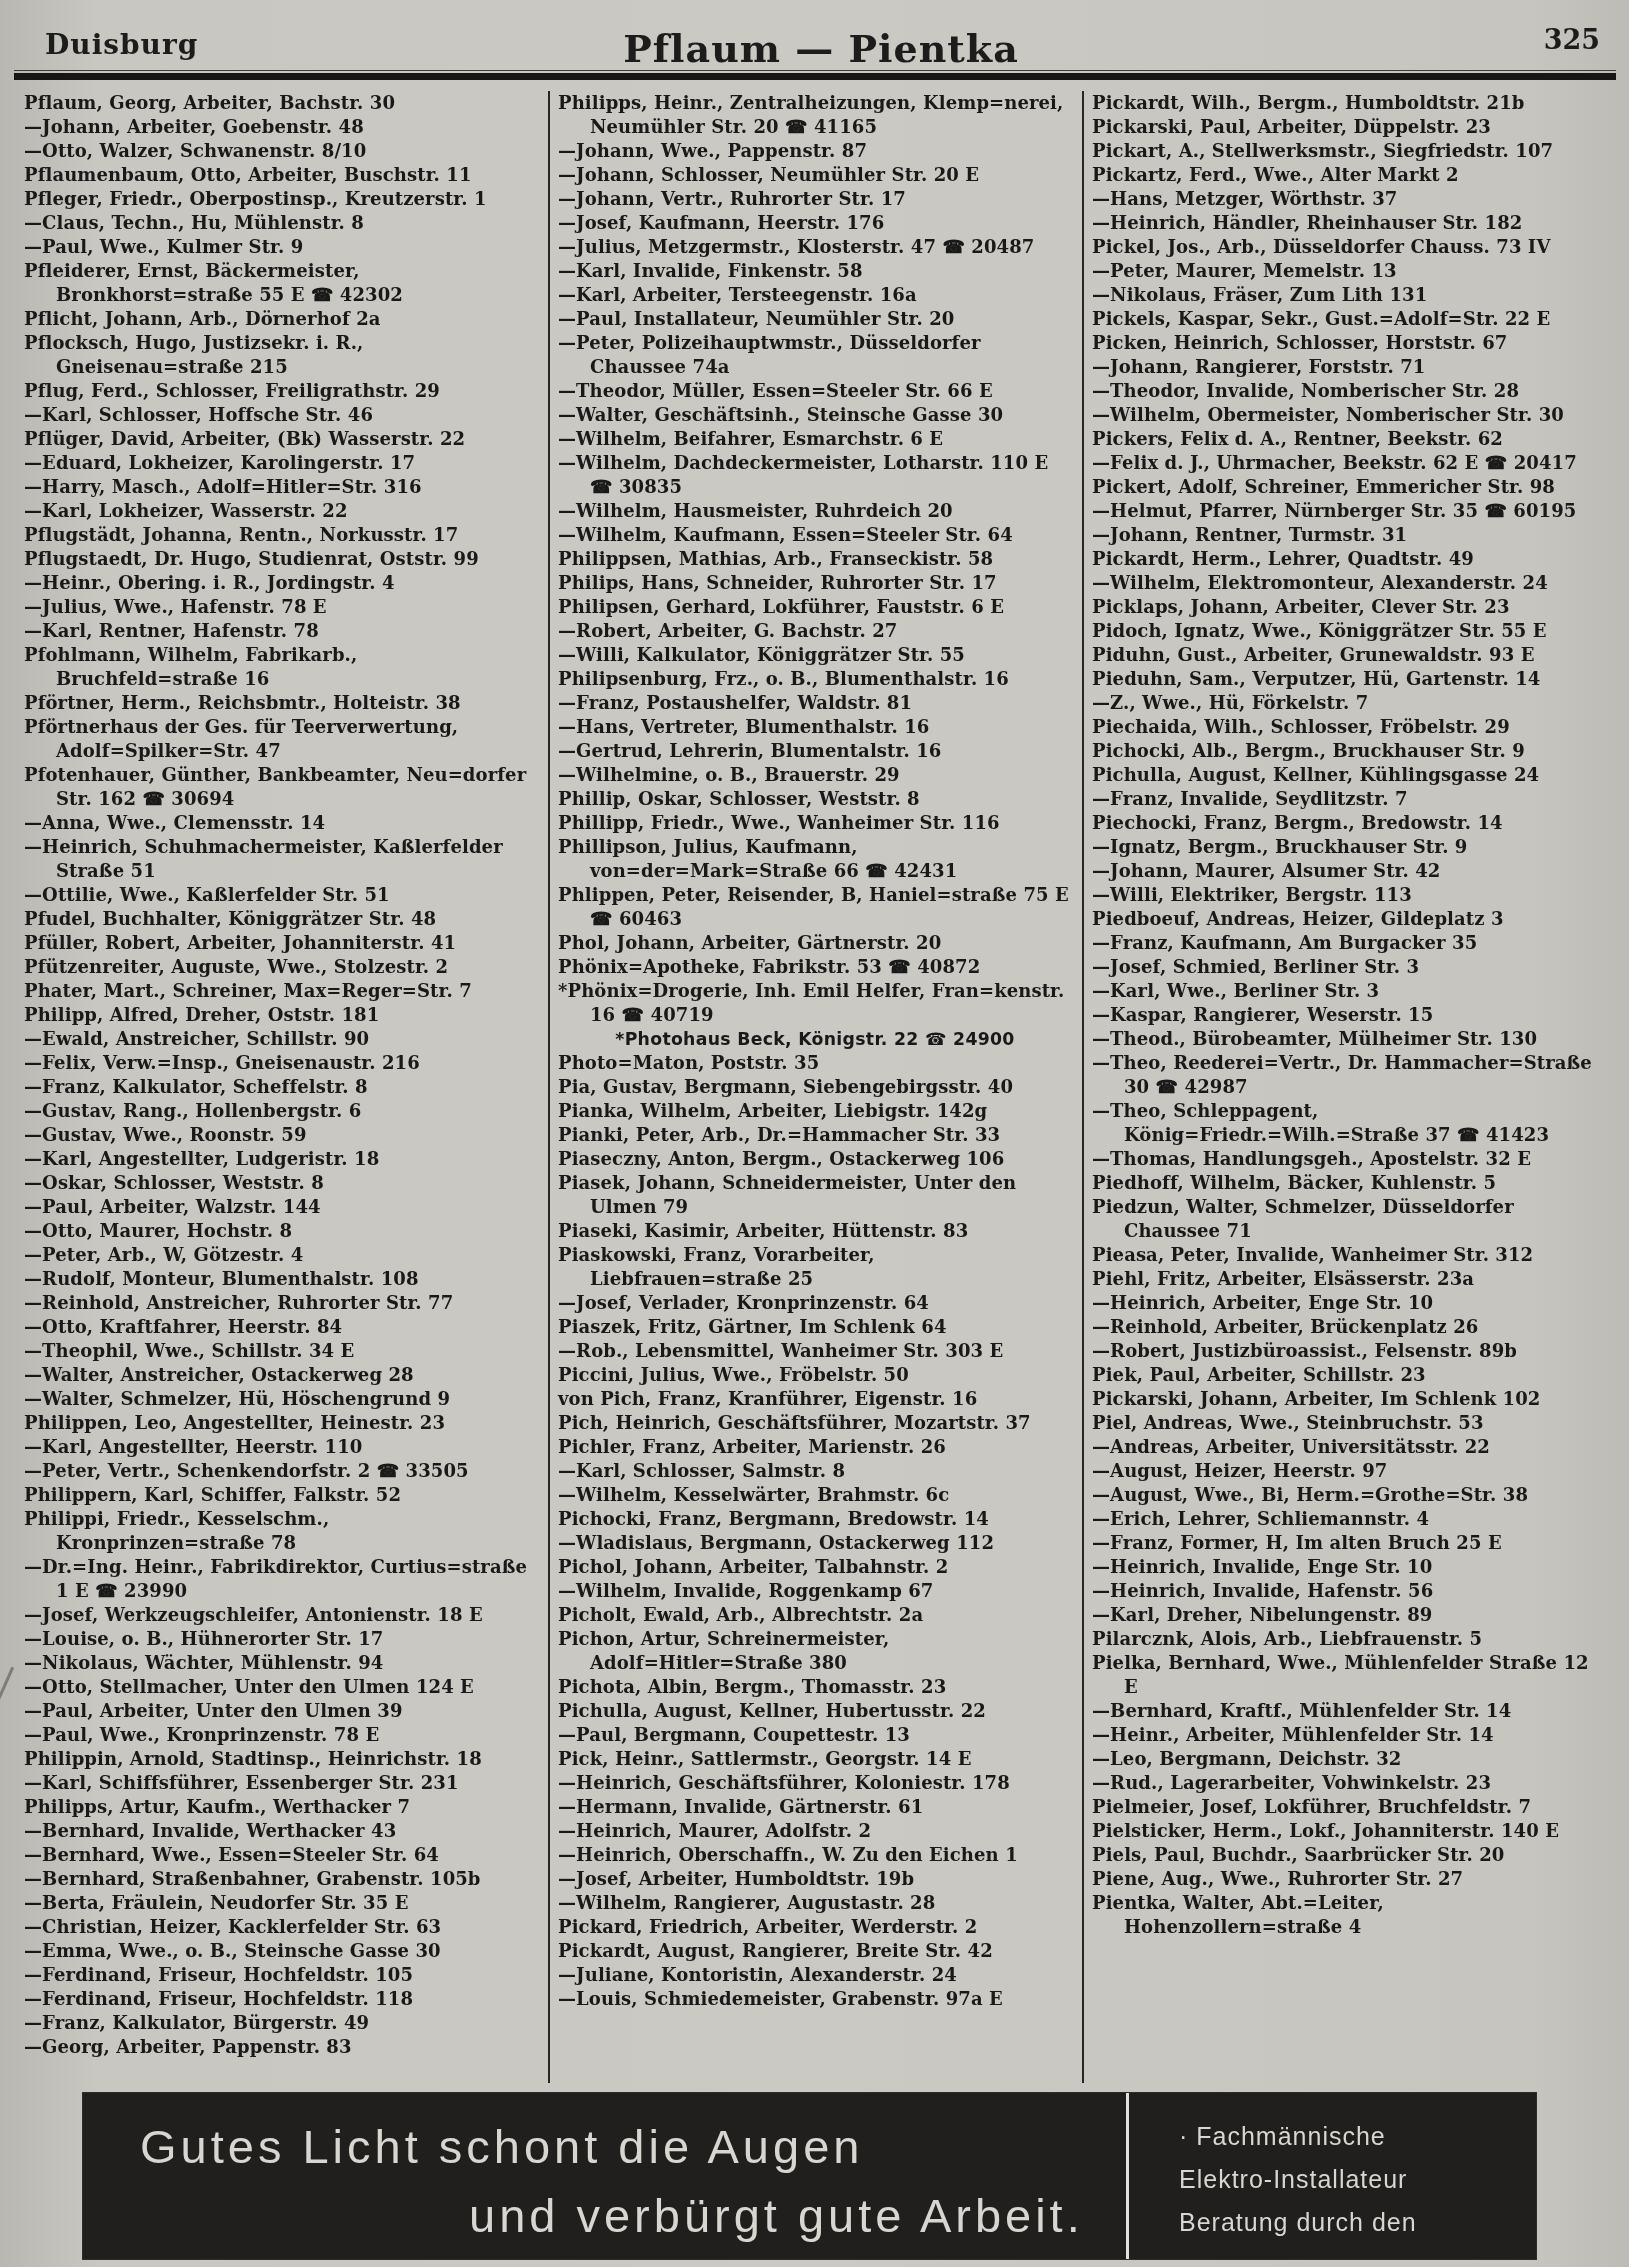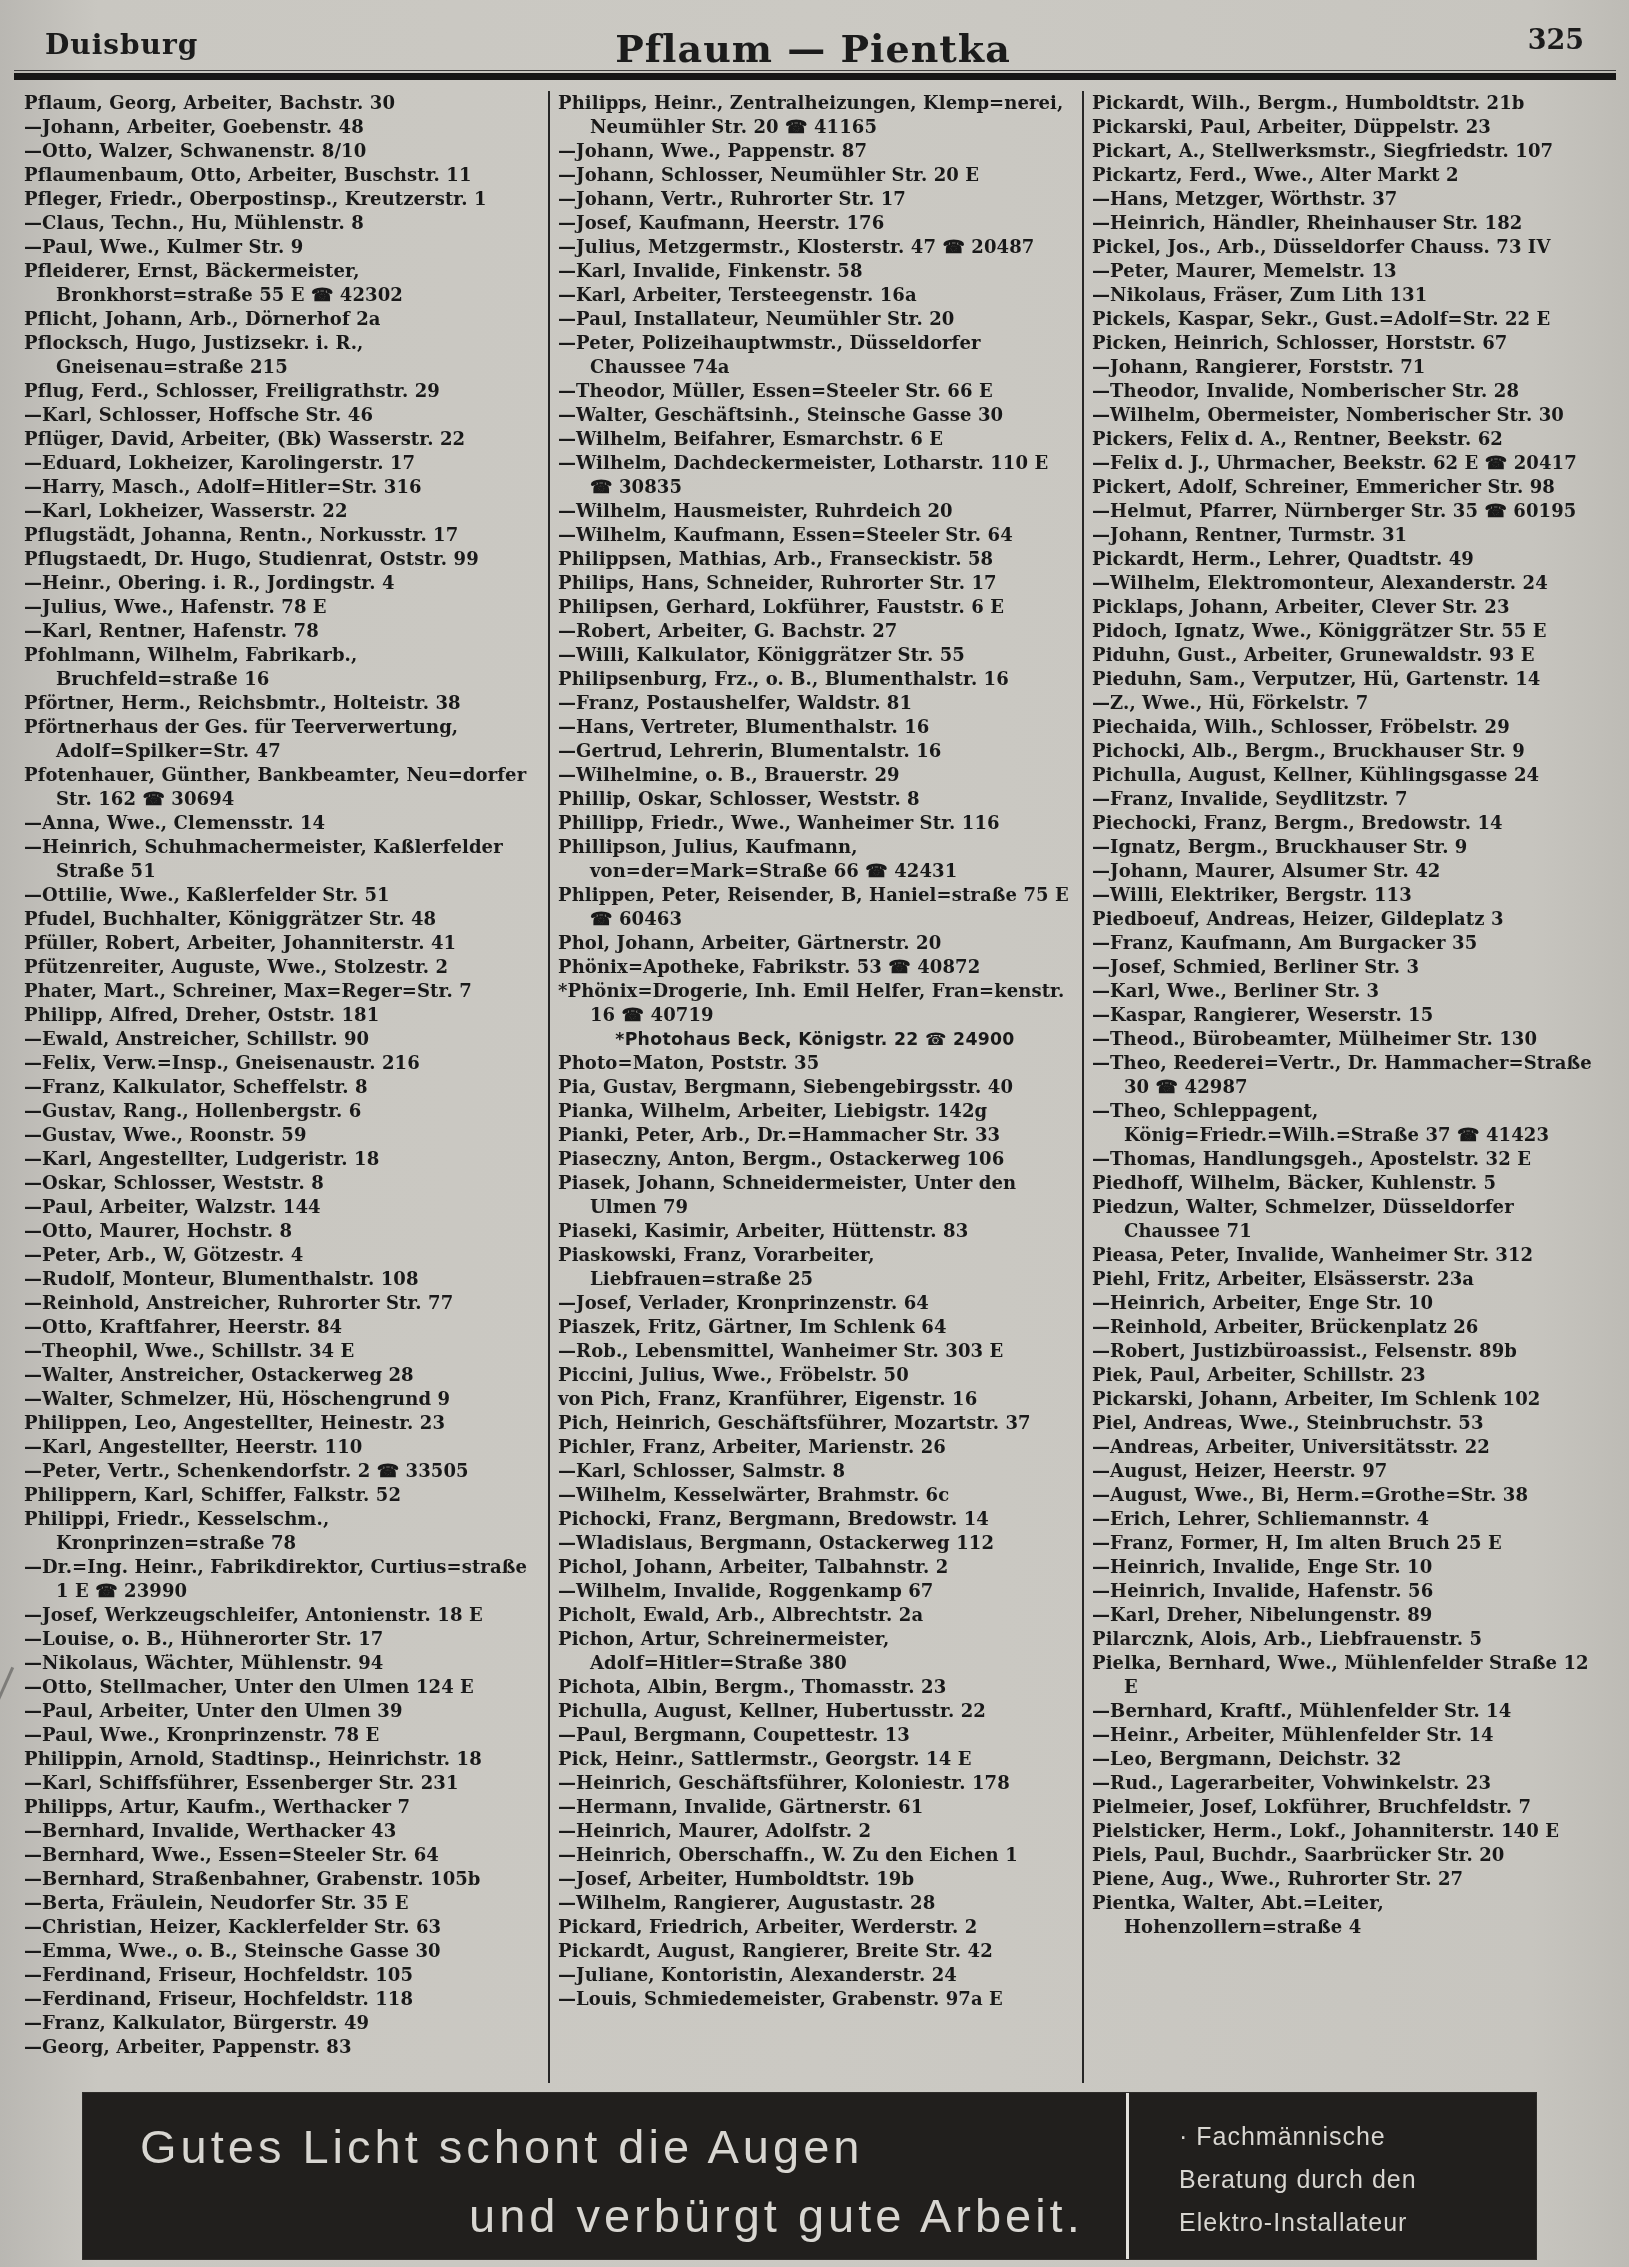--- a/index.html
+++ b/index.html
@@ -1,21 +1,21 @@
 <!DOCTYPE html>
 <html><head>
 <meta charset="utf-8">
 <style>
   html,body { margin:0; padding:0; }
   .page {
     position:relative; width:1630px; height:2267px; overflow:hidden;
     background:linear-gradient(90deg,#b9b7b2 0%, #c9c7c1 6%, #cbc9c3 50%, #c7c5bf 94%, #bdbbb5 100%);
     font-family:"DejaVu Serif", serif; color:#1c1c1c;
   }
-  .header { position:absolute; top:22px; left:40px; right:44px; height:46px; }
+  .header { position:absolute; top:22px; left:40px; right:28px; height:46px; }
   .header-left  { position:absolute; left:5px; top:6px; font-size:28px; font-weight:bold; letter-spacing:1px; }
   .header-center{ position:absolute; left:0; right:0; top:4px; text-align:center; font-size:38px; font-weight:bold; letter-spacing:1px; }
   .header-right { position:absolute; right:2px; top:2px; font-size:27px; font-weight:bold; }
   .header-rule { position:absolute; top:73px; left:14px; right:14px; height:7px; background:#161616; }
   .header-rule:before { content:""; position:absolute; top:-3px; left:0; right:0; height:1px; background:#3c3c3c; }
 
   .columns { position:absolute; top:91px; left:16px; right:14px; height:1992px; display:flex; }
   .column { flex:1 1 0; overflow:hidden; padding:0 10px 0 8px; }
   .column + .column { border-left:2px solid #262626; }
 
@@ -283,19 +283,19 @@
   <div class="ink-mark"></div>
 
   <div class="ad">
     <div class="ad-left">
       <div class="ad-line1">Gutes Licht schont die Augen</div>
       <div class="ad-line2">und verbürgt gute Arbeit.</div>
     </div>
     <div class="ad-divider"></div>
     <div class="ad-right">
       <div>· Fachmännische</div>
+      <div>Elektro-Installateur</div>
       <div>Beratung durch den</div>
-      <div>Elektro-Installateur</div>
     </div>
   </div>
 
 </div>
 
 
 </body></html>

